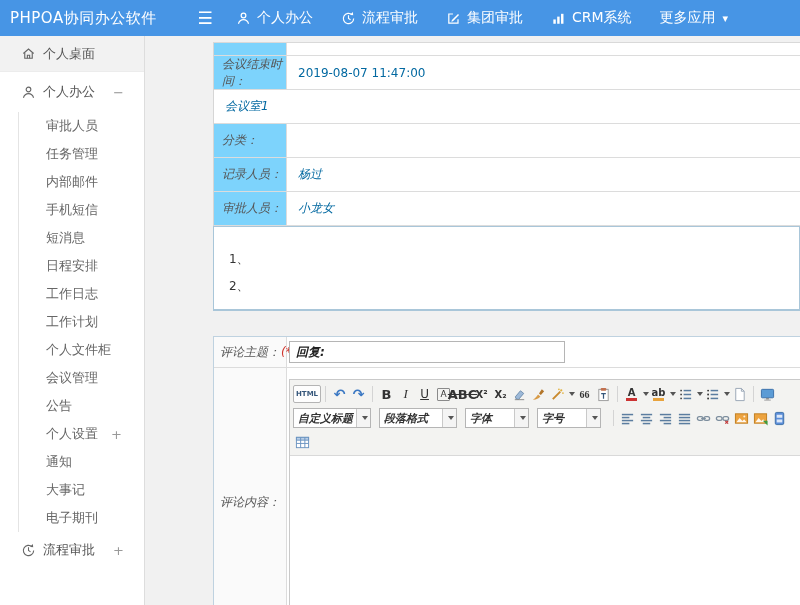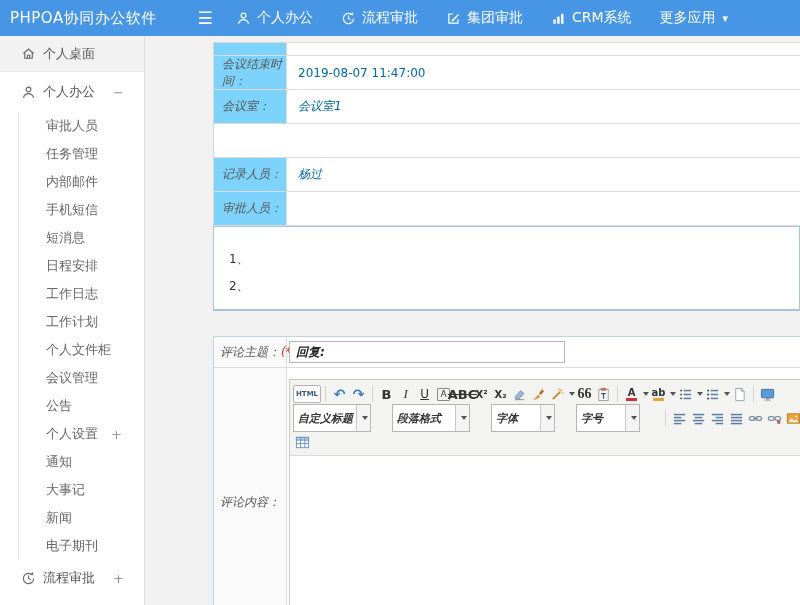--- a/index.html
+++ b/index.html
@@ -75,31 +75,31 @@
   .g-html { border:1px solid #b4b4b4; background:#fdfdfd; border-radius:2px;
     font-size:7px; font-weight:bold; color:#35567a; padding:2px 2px; width:auto; }
   .g-undo,.g-redo { color:#3b78c3; font-size:14px; font-weight:bold; }
   .g-b { font-weight:bold; font-size:13px; }
   .g-i { font-style:italic; font-family:"Liberation Serif",serif; font-size:13px; }
   .g-u { text-decoration:underline; font-size:12px; }
   .g-abox { border:1px solid #8a8a8a; font-size:9px; padding:0 2px; height:13px;
     display:flex; align-items:center; border-radius:1px; }
   .g-abc { font-size:13px; font-weight:bold; text-decoration:line-through; }
   .g-sup,.g-sub { font-size:10px; font-weight:bold; }
-  .g-quote { font-family:"Liberation Serif",serif; font-weight:bold; font-size:14px; }
+  .g-quote { font-family:"Liberation Serif",serif; font-weight:bold; font-size:10px; }
   .colorbtn { display:inline-flex; flex-direction:column; align-items:center;
     line-height:10px; }
   .colorbtn .ltr { font-size:10px; font-weight:bold; }
   .colorbtn .bar { width:11px; height:3px; }
   .bar-red { background:#cc3333; }
   .bar-orange { background:#e8a33d; }
   .dd-arrow { width:0; height:0; border-left:3.5px solid transparent;
     border-right:3.5px solid transparent; border-top:4px solid #555; margin-left:2px; }
-  .combo { display:flex; align-items:center; height:28px; border:1px solid #b5b5b5;
-    background:#fff; margin-right:21px; cursor:pointer; flex:none; }
+  .combo { display:flex; align-items:center; height:20px; border:1px solid #b5b5b5;
+    background:#fff; margin-right:8px; cursor:pointer; flex:none; }
   .combo .cval { font-size:11px; font-style:italic; font-weight:bold; color:#333;
     padding:0 4px; overflow:hidden; white-space:nowrap; }
   .combo .cbtn { width:14px; height:100%; border-left:1px solid #c9c9c9;
     display:flex; align-items:center; justify-content:center; background:#f4f4f4; }
   .c1 .cval{ width:62px; } .c2 .cval{ width:62px; } .c3 .cval{ width:48px; } .c4 .cval{ width:48px; }
   .ed-body { background:#fff; border-top:1px solid #d9d9d9; height:170px; }
 </style>
 </head>
 <body>
 
@@ -201,23 +201,20 @@
           <span>个人设置</span>
           <span class="tog">+</span>
         </div>
       <div class="sub-item">
           <span>通知</span>
         </div>
       <div class="sub-item">
           <span>大事记</span>
         </div>
       <div class="sub-item">
-          <span>新闻</span>
-        </div>
-      <div class="sub-item">
           <span>电子期刊</span>
         </div>
     </div>
     <div class="side-item side-bottom">
       <svg viewBox="0 0 16 16">
           <path d="M13.5 8a5.5 5.5 0 1 1-1.7-4" fill="none" stroke="#666" stroke-width="1.2"></path>
           <path d="M12.6 1l.4 3.4-3.3-.5z" fill="#666"></path>
           <path d="M8 4.6V8l2.2 1.4" fill="none" stroke="#666" stroke-width="1.1"></path>
         </svg>
       <span>流程审批</span>
@@ -230,32 +227,33 @@
     <div class="panel1">
       <div class="trow partial">
         <div class="tlabel"></div>
           <div class="tvalue"></div>
       </div>
       <div class="trow datarow">
         <div class="tlabel">会议结束时间：</div>
         <div class="tvalue roman">2019-08-07 11:47:00</div>
       </div>
       <div class="trow datarow">
-        <div class="tlabel">会议室：</div>
         <div class="tvalue">会议室1</div>
       </div>
       <div class="trow datarow">
+        <div class="tlabel">分类：</div>
         <div class="tvalue"></div>
       </div>
       <div class="trow datarow">
         <div class="tlabel">记录人员：</div>
         <div class="tvalue">杨过</div>
       </div>
       <div class="trow datarow">
         <div class="tlabel">审批人员：</div>
+        <div class="tvalue">小龙女</div>
       </div>
     </div>
 
     <div class="minutes">
       <div>1、</div>
       <div>2、</div>
     </div>
 
     <div class="gap"></div>
 

